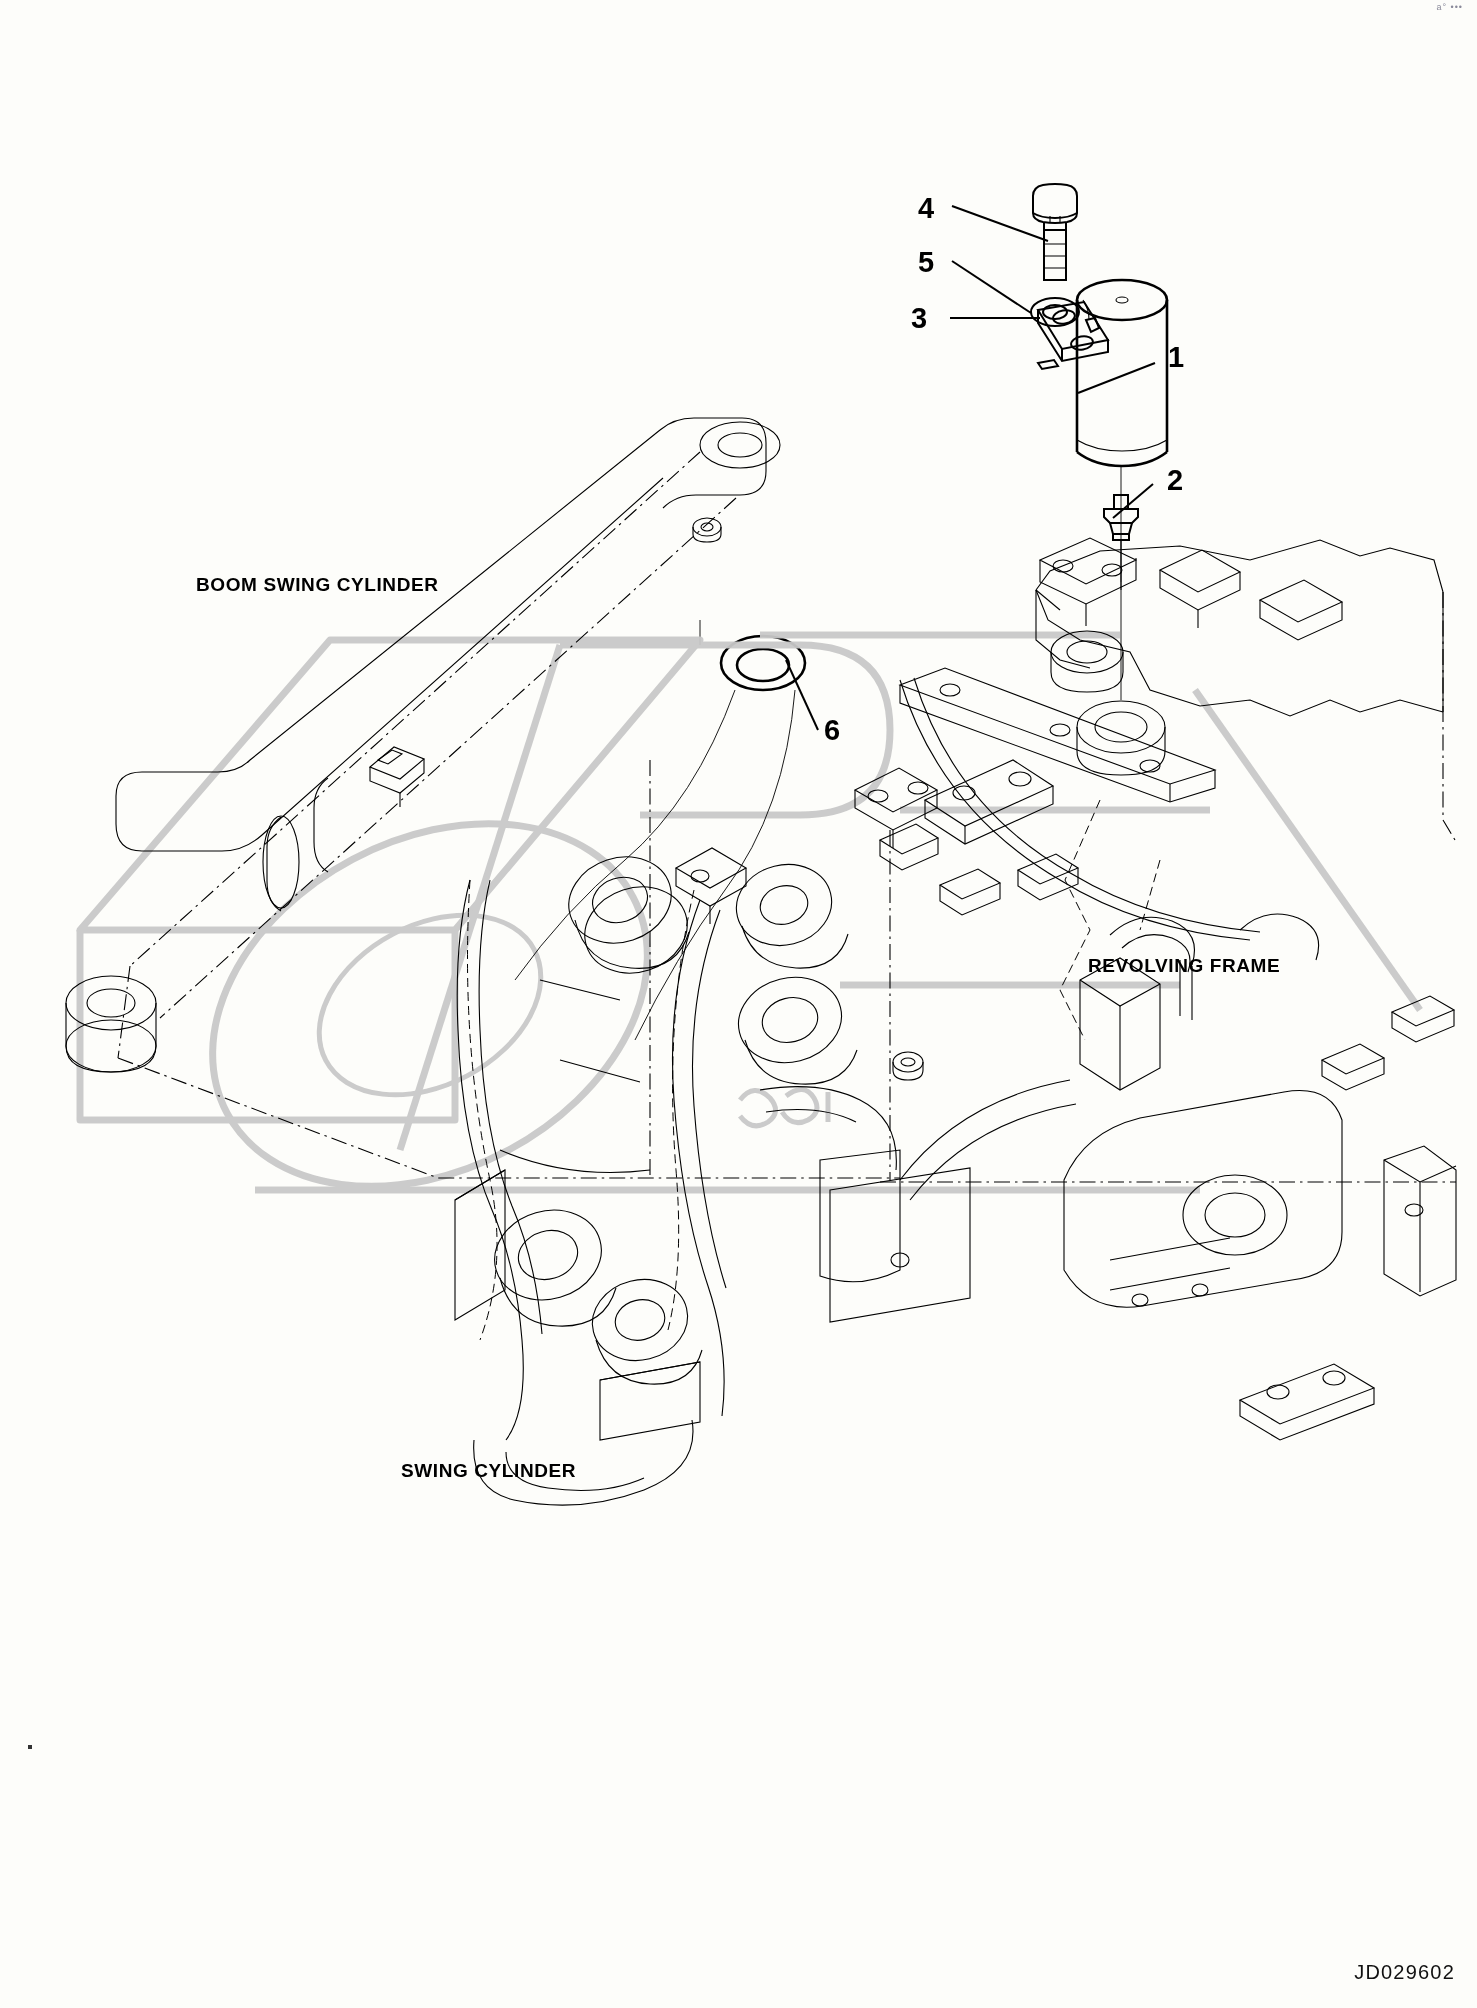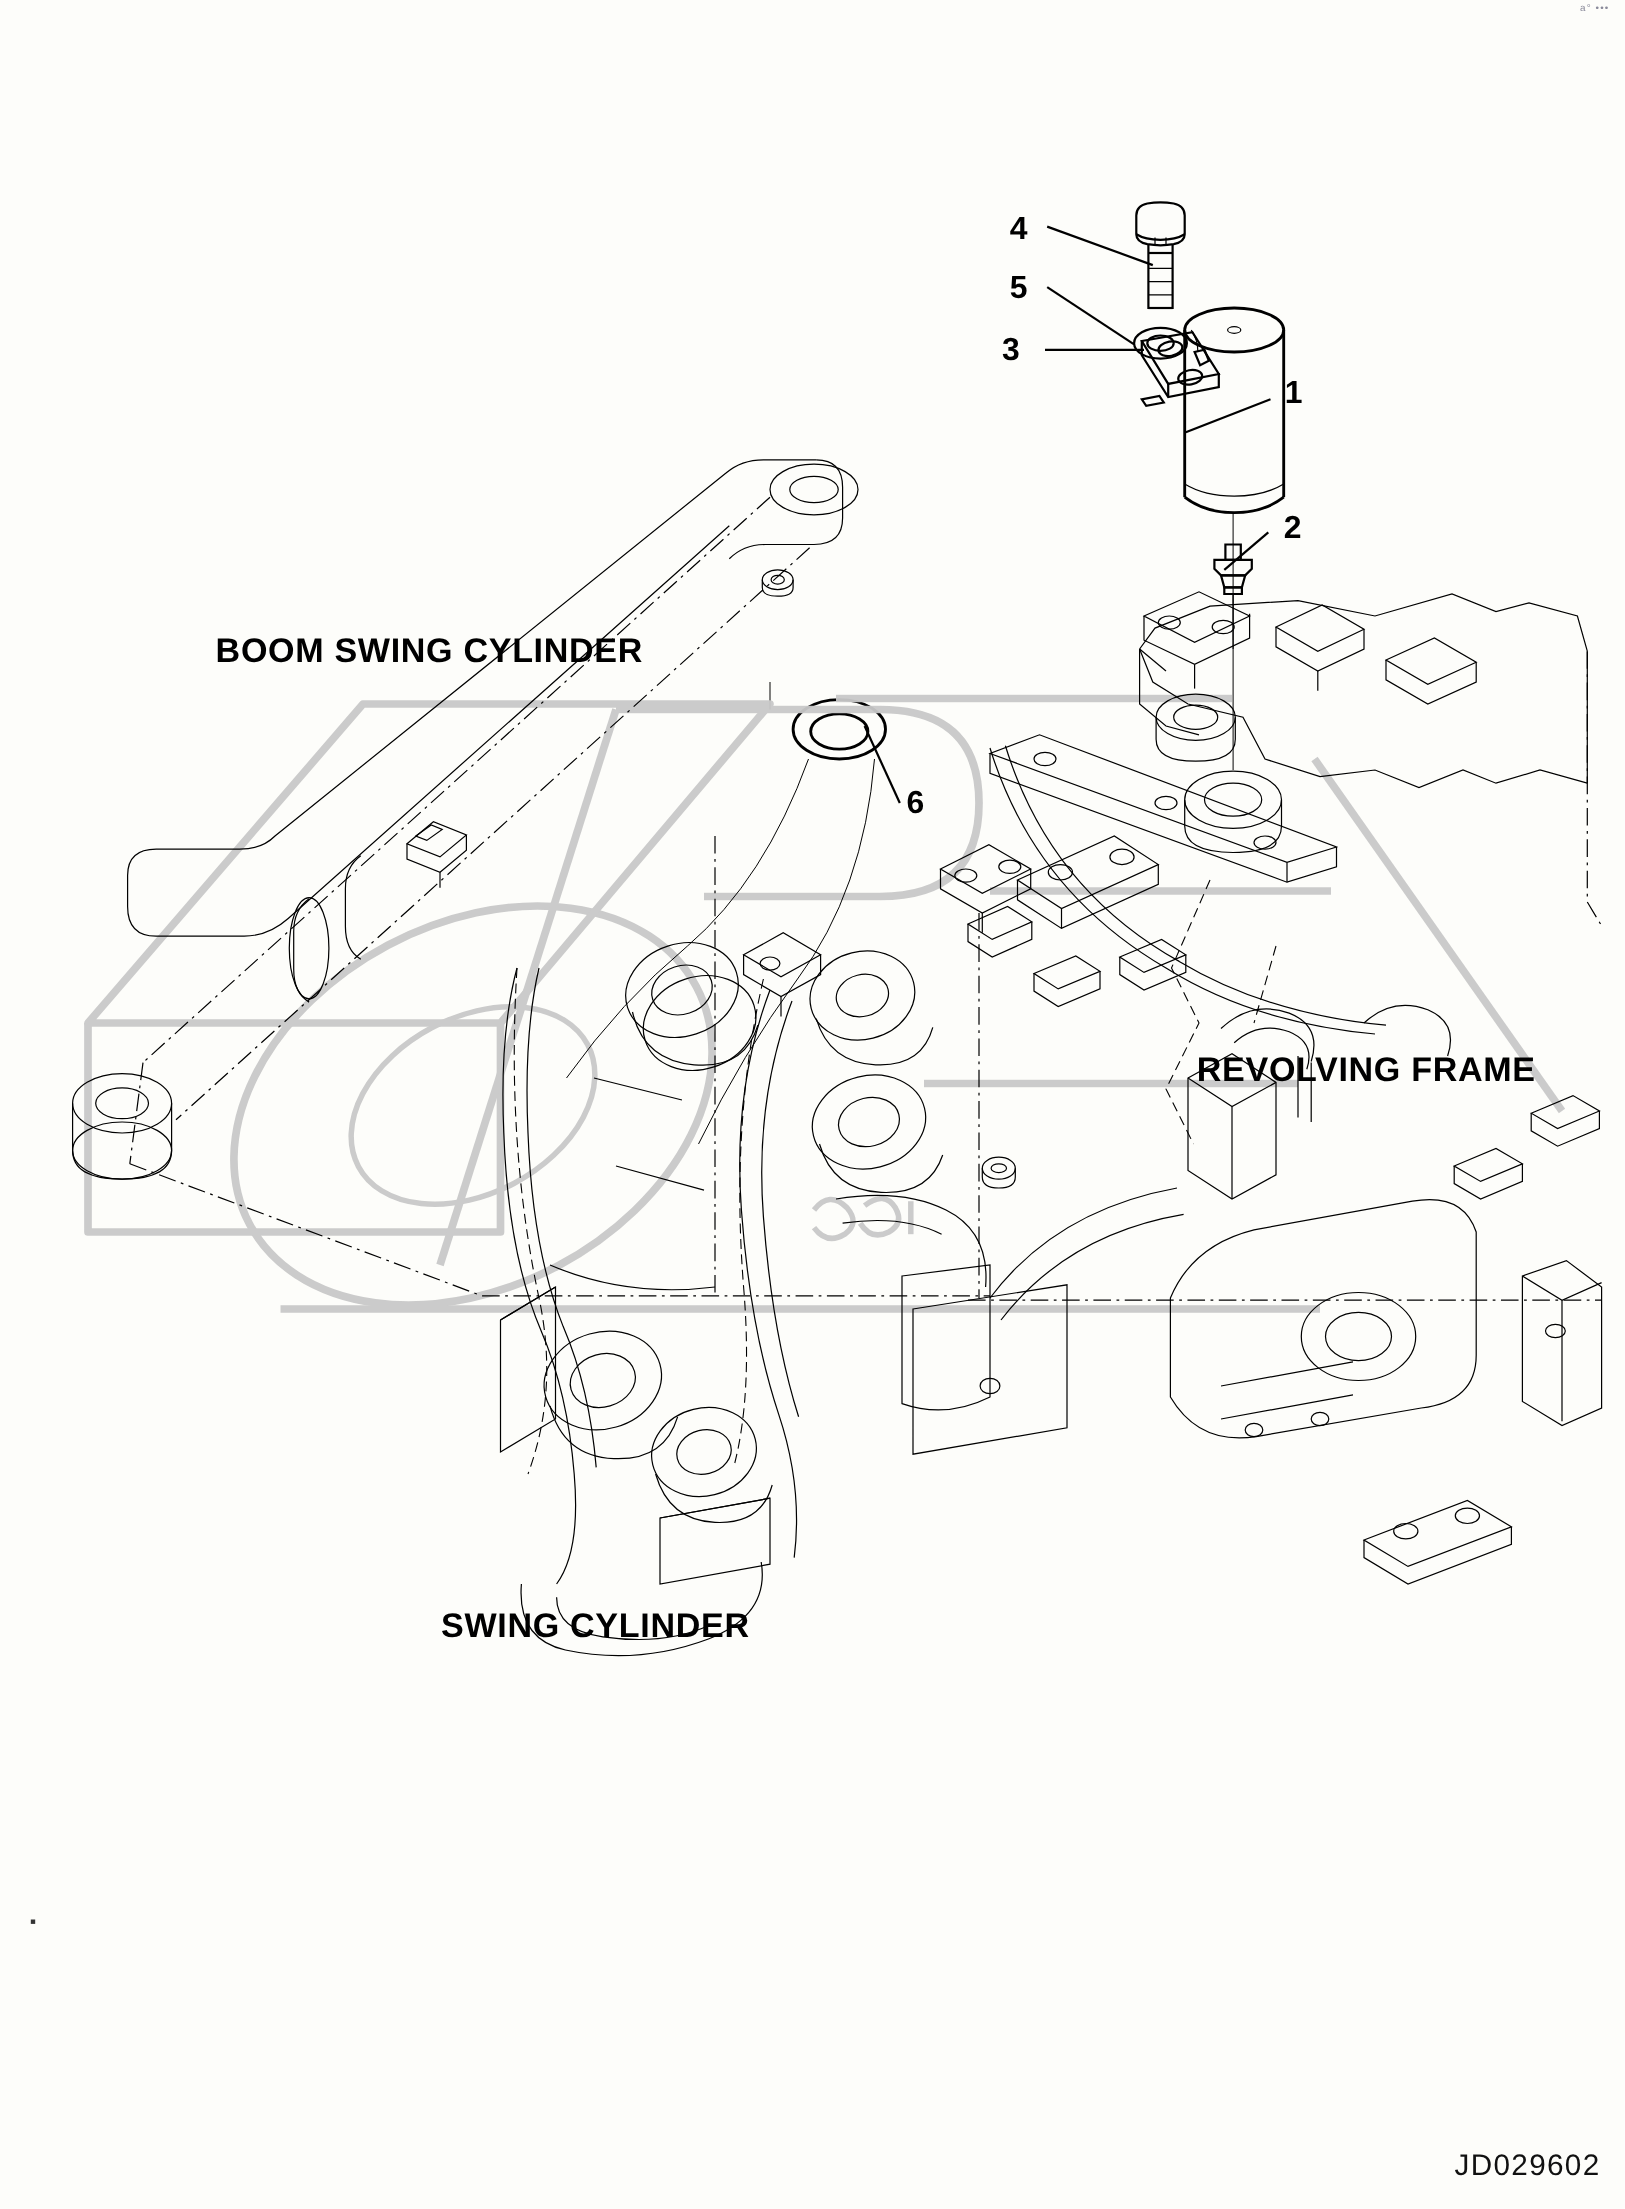--- a/index.html
+++ b/index.html
@@ -22,39 +22,39 @@
     position: absolute;
     left: 0;
     top: 0;
     width: 1477px;
     height: 2008px;
   }
   .assembly-label {
     position: absolute;
     font-family: "Liberation Sans", sans-serif;
     font-weight: bold;
-    font-size: 31px;
+    font-size: 19px;
     letter-spacing: 0.6px;
     color: #000000;
     white-space: nowrap;
   }
   .callout-num {
     position: absolute;
     font-family: "Liberation Sans", sans-serif;
     font-weight: bold;
     font-size: 29px;
     color: #000000;
     white-space: nowrap;
   }
   #drawing-number {
     position: absolute;
     right: 22px;
     bottom: 24px;
     font-family: "Liberation Sans", sans-serif;
-    font-size: 27px;
+    font-size: 20px;
     letter-spacing: 1.2px;
     color: #111111;
     white-space: nowrap;
   }
   #corner-mark {
     position: absolute;
     right: 14px;
     top: 2px;
     font-family: "Liberation Sans", sans-serif;
     font-size: 9px;

